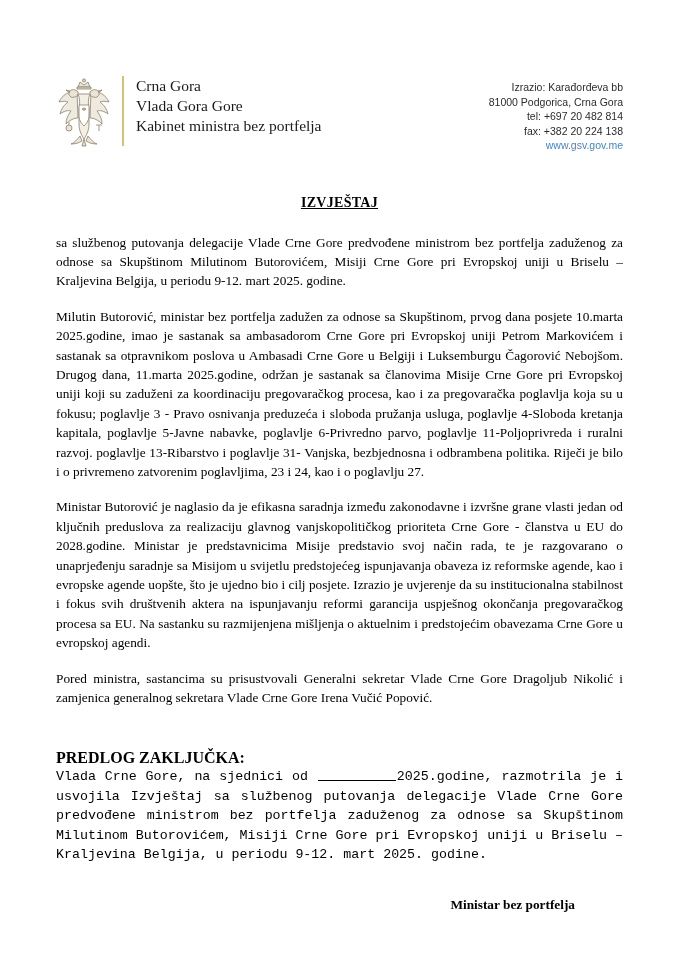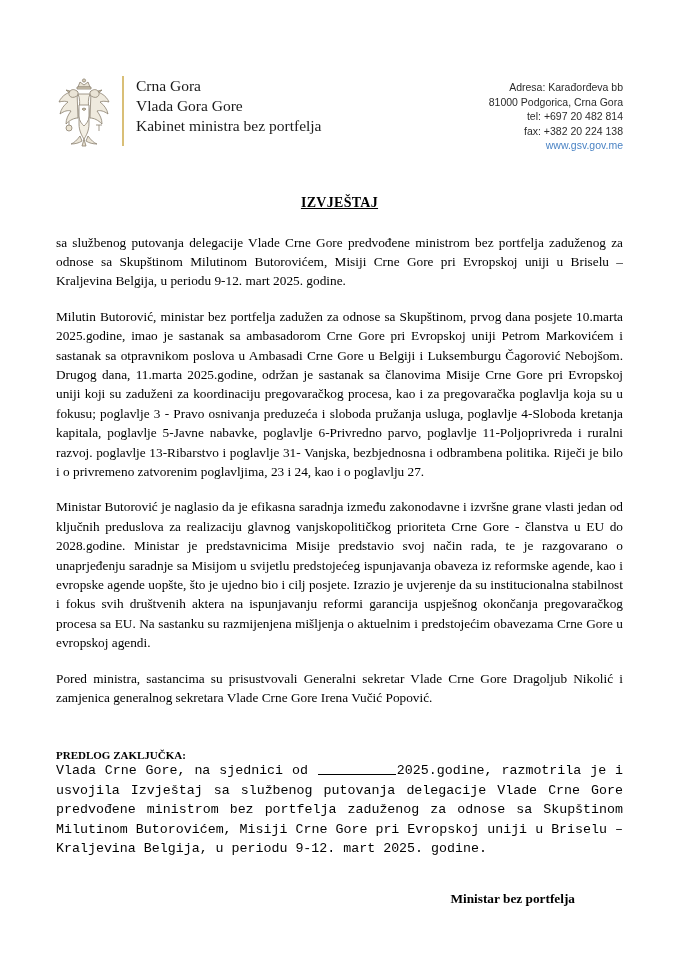--- a/index.html
+++ b/index.html
@@ -105,21 +105,21 @@
     font-size: 13.3px;
     line-height: 19.4px;
     text-align: justify;
     text-justify: inter-word;
     hyphens: none;
   }
   p.para:last-child { margin-bottom: 16px; }
 
   .section-head {
     font-weight: bold;
-    font-size: 11px;
+    font-size: 16px;
     margin-top: 42px;
     margin-bottom: 0;
   }
   .conclusion {
     margin-top: 19px;
     font-family: Liberation Mono, monospace;
   }
   .blank-fill {
     display: inline-block;
     width: 78px;
@@ -189,21 +189,21 @@
       <div class="brand-divider"></div>
 
       <div class="brand-lines">
         <div class="brand-line">Crna Gora</div>
         <div class="brand-line">Vlada Gora Gore</div>
         <div class="brand-line">Kabinet ministra bez portfelja</div>
       </div>
     </div>
 
     <div class="contact">
-      <div>Adresa: Karađorđeva bb</div>
+      <div>Izrazio: Karađorđeva bb</div>
       <div>81000 Podgorica, Crna Gora</div>
       <div>tel: +697 20 482 814</div>
       <div>fax: +382 20 224 138</div>
       <div><a class="url" href="#">www.gsv.gov.me</a></div>
     </div>
 
   </div>
 
 
   <div class="doc-title">IZVJEŠTAJ</div>

